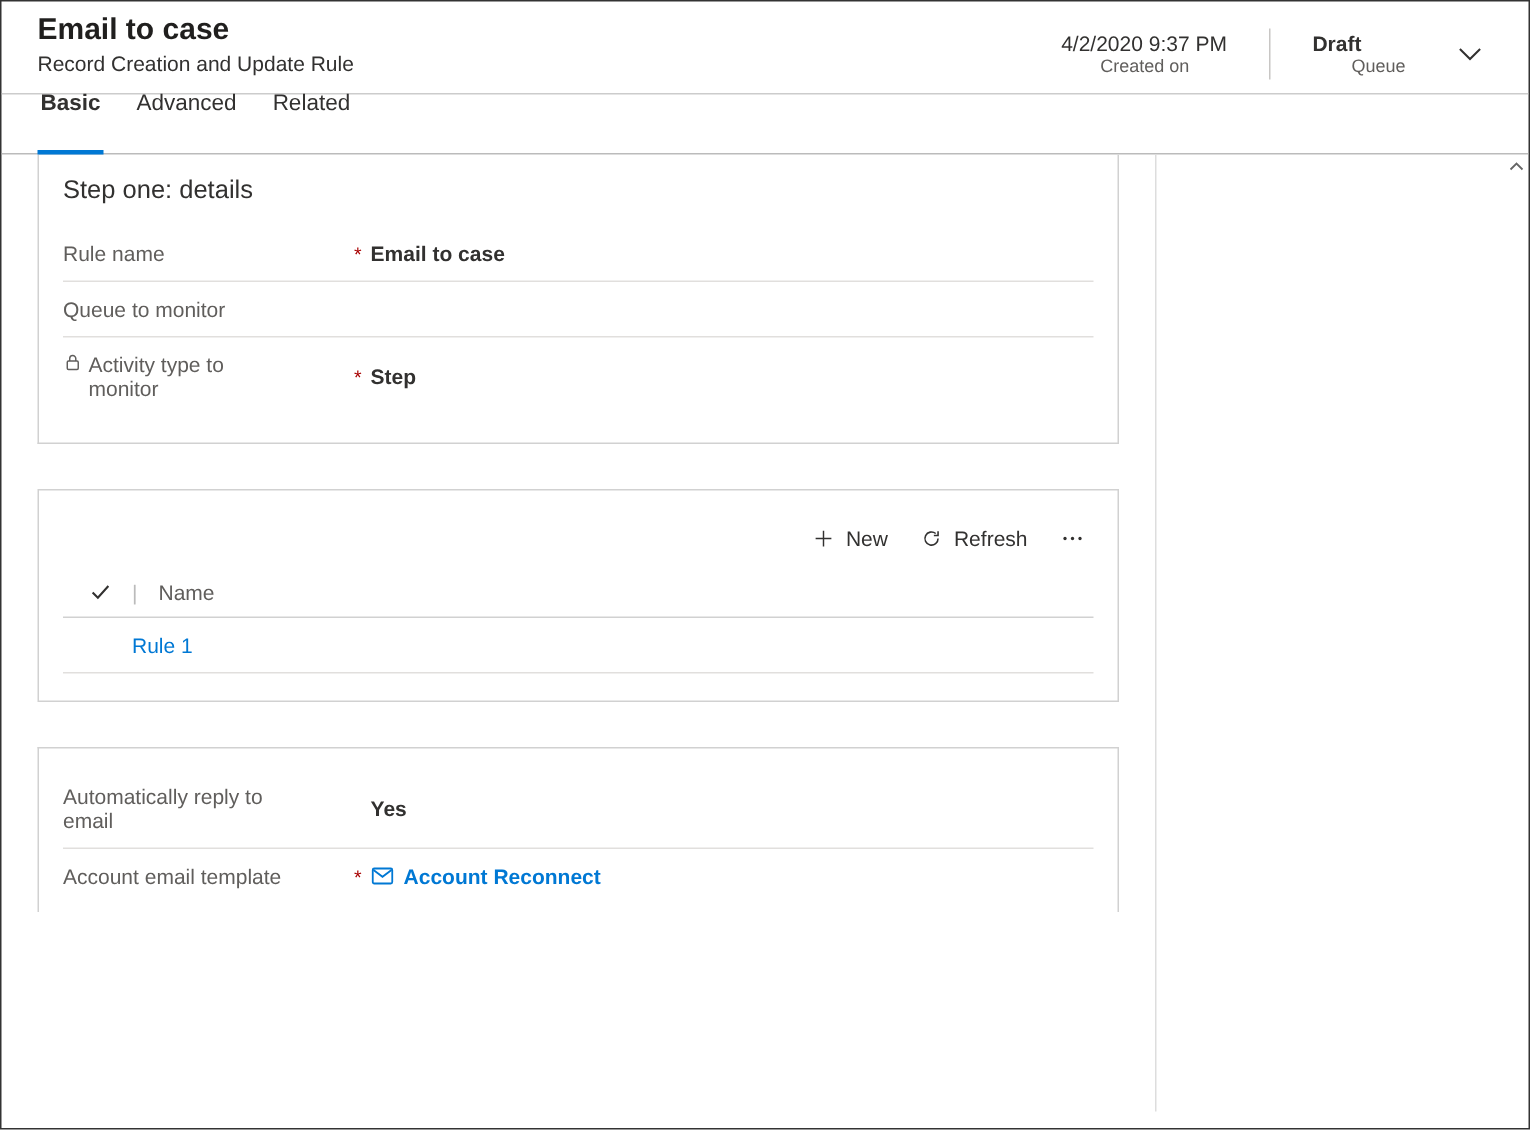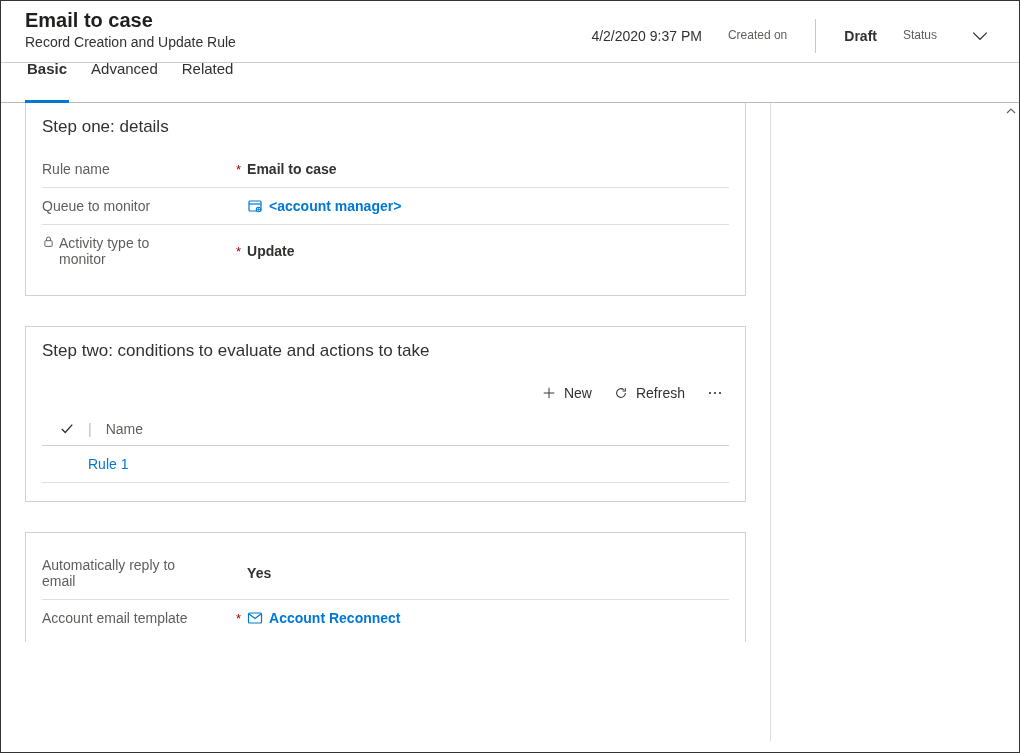--- a/index.html
+++ b/index.html
@@ -32,21 +32,21 @@
     margin-top: 2px;
     margin-bottom: 12px;
   }
   .header-right {
     display: flex;
     align-items: center;
     gap: 28px;
   }
   .meta-block {
     display: flex;
-    flex-direction: row;
+    flex-direction: column;
   }
   .meta-value {
     font-size: 14px;
     color: #323130;
   }
   .meta-label {
     font-size: 12px;
     color: #605e5c;
     margin-left: 26px;
   }
@@ -190,21 +190,21 @@
     <div class="page-subtitle">Record Creation and Update Rule</div>
   </div>
   <div class="header-right">
     <div class="meta-block">
       <span class="meta-value">4/2/2020 9:37 PM</span>
       <span class="meta-label">Created on</span>
     </div>
     <div class="divider-v"></div>
     <div class="meta-block">
       <span class="meta-value" style="font-weight:600">Draft</span>
-      <span class="meta-label">Status</span>
+      <span class="meta-label">Queue</span>
     </div>
     <div class="chevron-down">
       <svg width="18" height="18" viewBox="0 0 16 16">
           <path d="M2 5 l6 6 l6 -6" stroke="#323130" stroke-width="1.2" fill="none"></path>
         </svg>
     </div>
   </div>
 </div>
 
 <div class="tabs">
@@ -225,48 +225,38 @@
       </div>
       <span class="req">*</span>
       <div class="field-value">Email to case</div>
     </div>
 
     <div class="field-row">
       <div class="field-label-wrap">
         <span>Queue to monitor</span>
       </div>
       <span class="req" style="visibility:hidden">*</span>
-      <div class="field-value link">
-        <svg width="16" height="16" viewBox="0 0 16 16">
-          <rect x="2" y="3" width="12" height="10" rx="1" stroke="#0078d4" stroke-width="1.2" fill="none"></rect>
-          <path d="M2 6 h12" stroke="#0078d4" stroke-width="1.2"></path>
-          <circle cx="11.5" cy="11.5" r="2.2" fill="#fff" stroke="#0078d4" stroke-width="1.1"></circle>
-          <path d="M11.5 10.3 v2.4 M10.3 11.5 h2.4" stroke="#0078d4" stroke-width="1"></path>
-        </svg>
-        <span>&lt;account manager&gt;</span>
-      </div>
     </div>
 
     <div class="field-row">
       <div class="field-label-wrap">
         <span class="lock">
           <svg width="13" height="13" viewBox="0 0 16 16">
                 <rect x="3.5" y="7" width="9" height="7" rx="1" stroke="#605e5c" stroke-width="1.2" fill="none"></rect>
                 <path d="M5.5 7 V5 a2.5 2.5 0 0 1 5 0 V7" stroke="#605e5c" stroke-width="1.2" fill="none"></path>
               </svg>
         </span>
         <span style="max-width:130px">Activity type to monitor</span>
       </div>
       <span class="req">*</span>
-      <div class="field-value">Update</div>
+      <div class="field-value">Step</div>
     </div>
   </div>
 
   <div class="section">
-    <div class="section-title">Step two: conditions to evaluate and actions to take</div>
 
     <div class="toolbar">
       <div class="toolbar-btn">
         <svg width="14" height="14" viewBox="0 0 16 16">
               <path d="M8 2 v12 M2 8 h12" stroke="#323130" stroke-width="1.1"></path>
             </svg>
         <span>New</span>
       </div>
       <div class="toolbar-btn">
         <svg width="14" height="14" viewBox="0 0 16 16">

